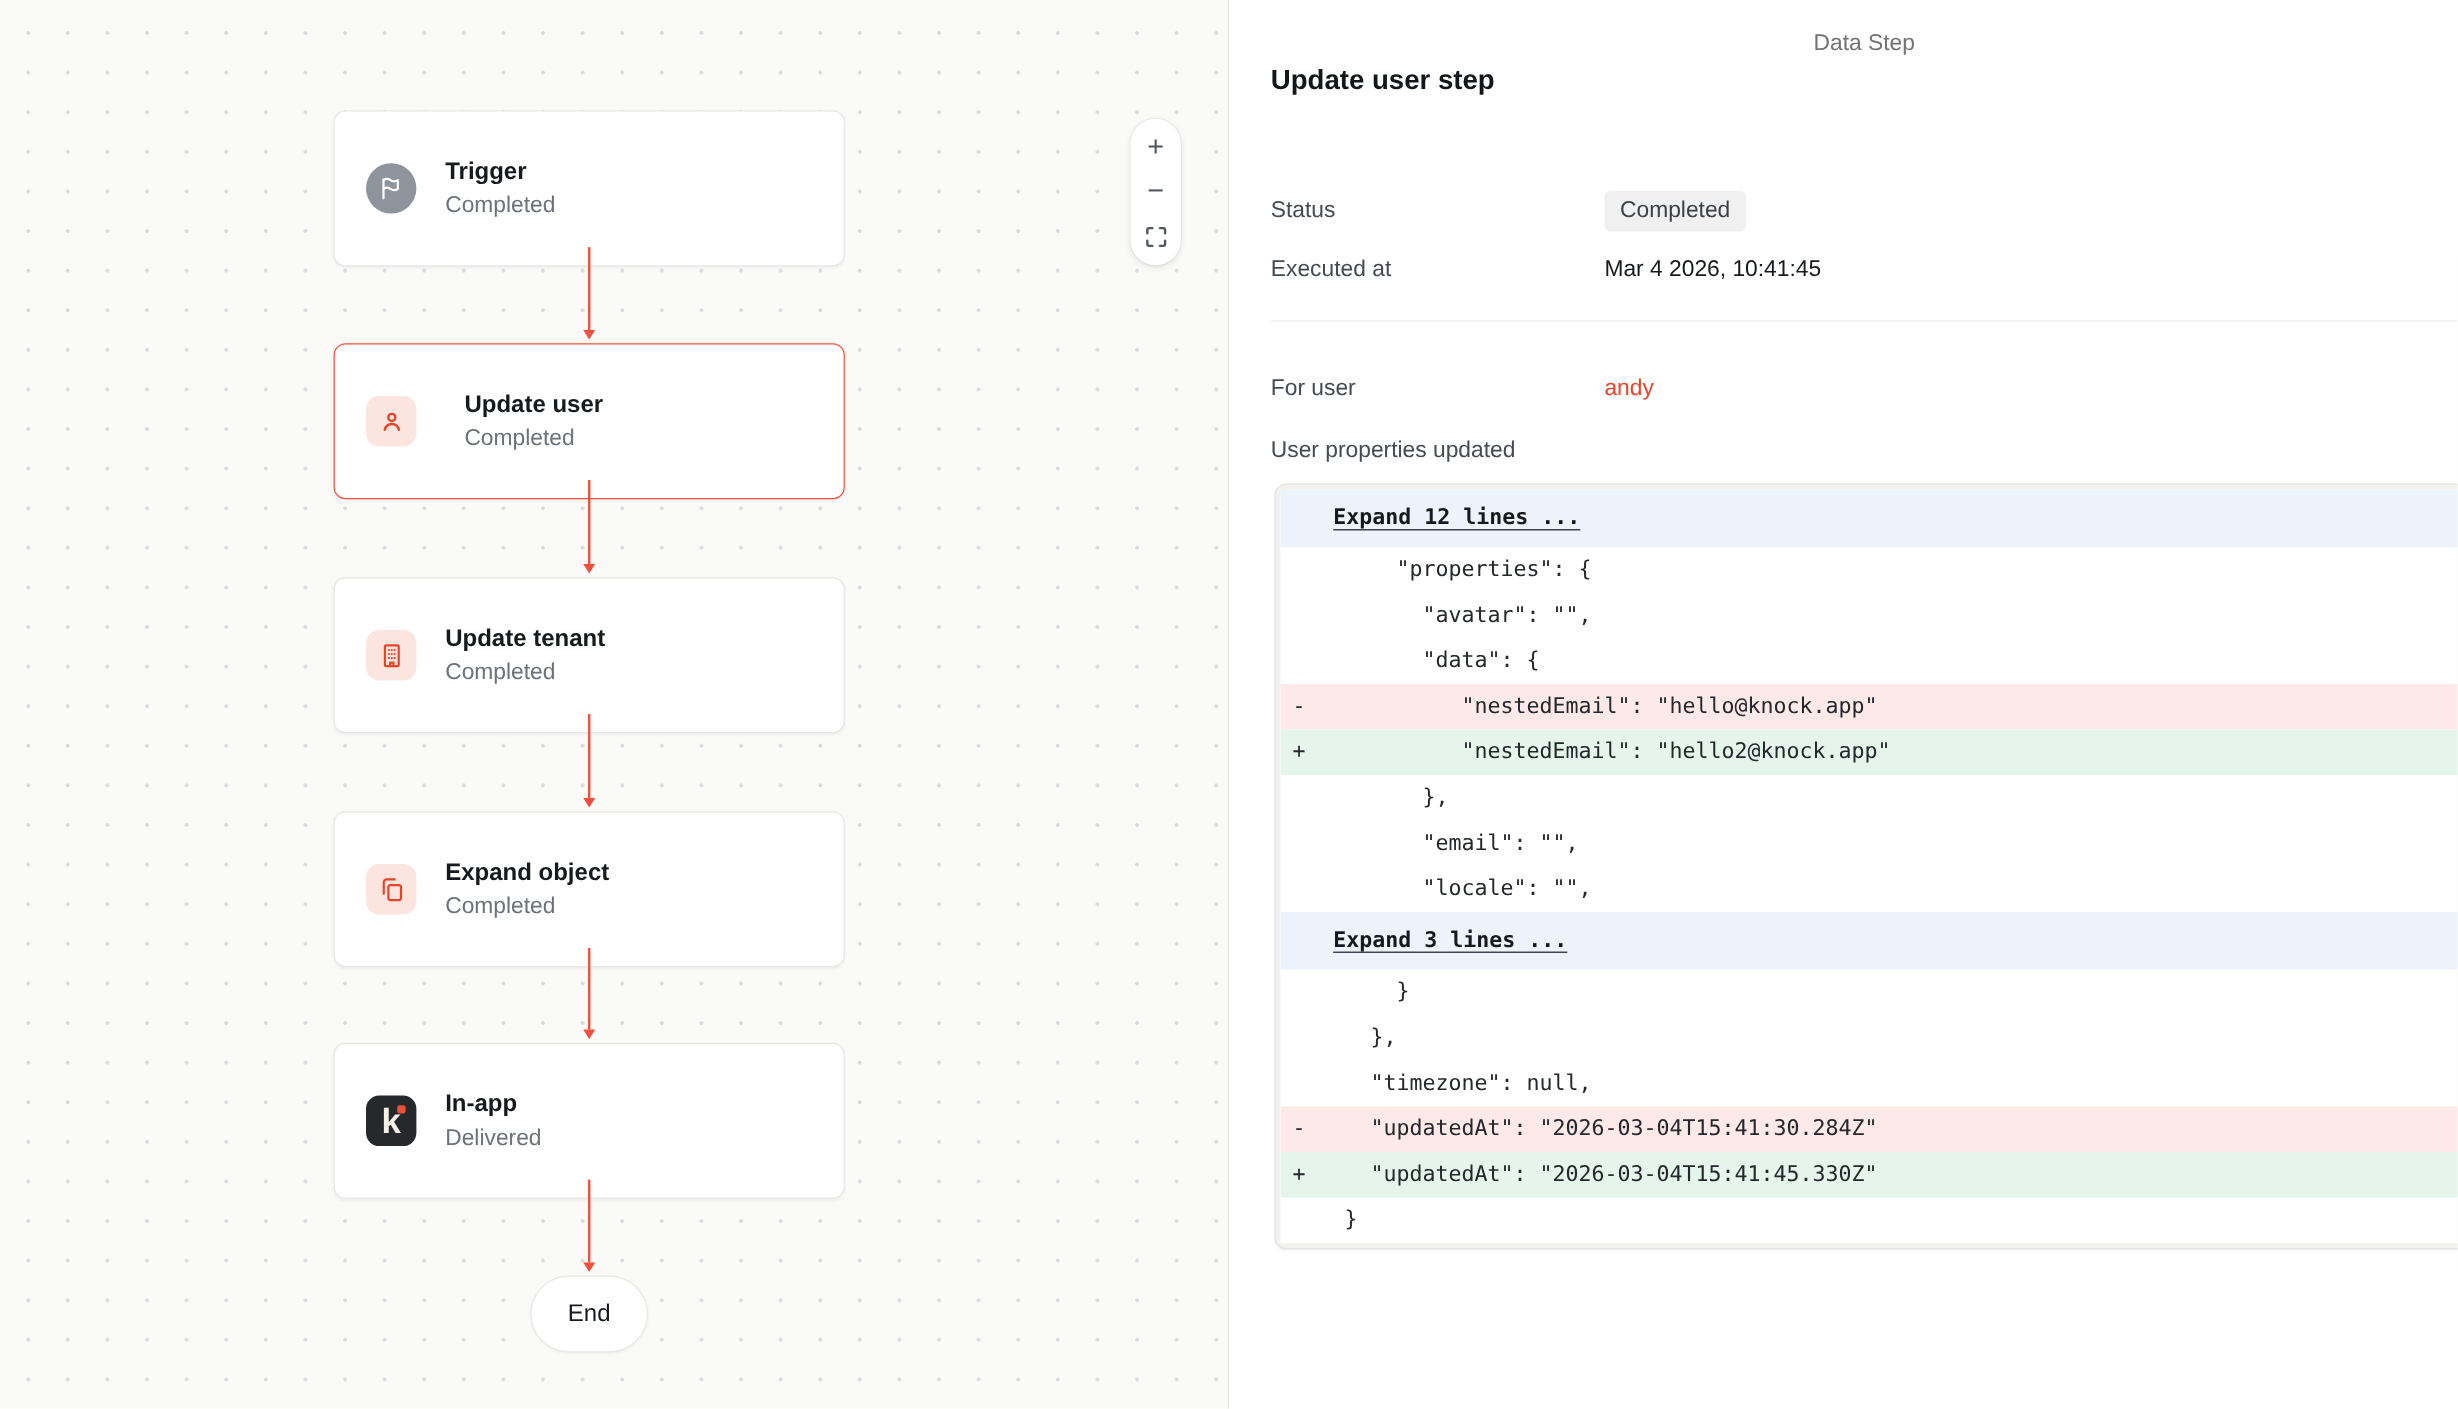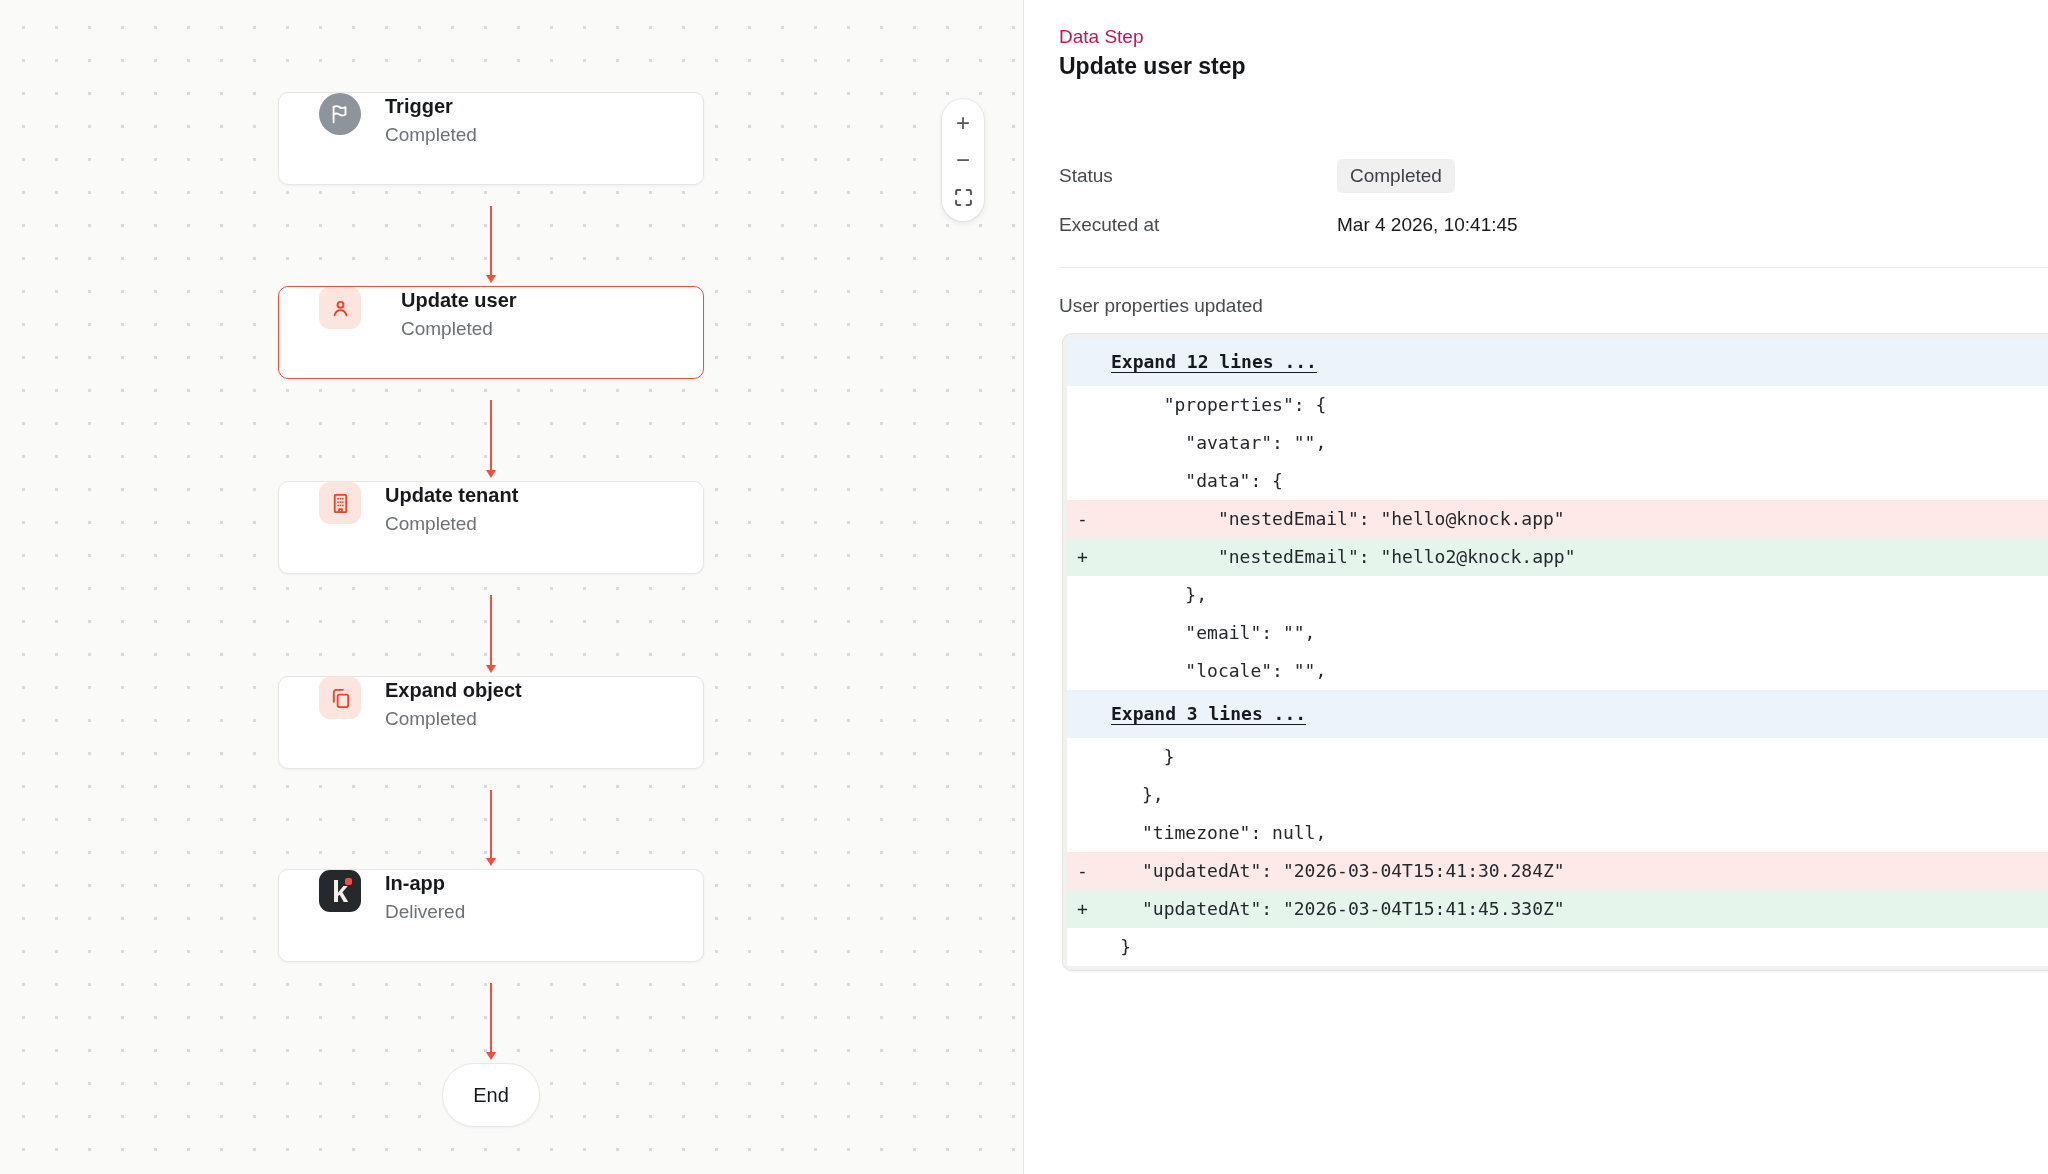--- a/index.html
+++ b/index.html
@@ -8,24 +8,24 @@
 
   
   .canvas {
     position:absolute; left:0; top:0; width:1024px; height:1174px;
     background-color:#FAFAF9;
     background-image:radial-gradient(#D9D9E2 1.6px, transparent 1.7px);
     background-size:33px 33px; background-position:7px 11px;
     border-right:1px solid #E4E4E2;
   }
   .node {
-    position:absolute; left:278px; width:426px; height:93px;
+    position:absolute; left:278px; width:426px; height:130px;
     background:#fff; border:1px solid #E6E6E4; border-radius:10px;
     box-shadow:0 1px 3px rgba(25,25,35,.05);
-    display:flex; align-items:flex-start; gap:24px; padding:0 40px; cursor:pointer;
+    display:flex; align-items:center; gap:24px; padding:0 26px; cursor:pointer;
   }
   .node.selected { border:1.6px solid var(--accent,#F2503C);gap:40px; }
   .node-0 { top:92px; } .node-1 { top:286px; } .node-2 { top:481px; }
   .node-3 { top:676px; } .node-4 { top:869px; }
   .tile { width:42px; height:42px; flex:none; display:flex; align-items:center; justify-content:center; position:relative; border-radius:11px; }
   .tile.pink { background:#FCE5DF; }
   .tile.circle { background:#8E949C; border-radius:50%; }
   .tile.dark { background:#26292C; }
   .tile.dark .kglyph { color:#F6F0E7; font-weight:700; font-size:29px; line-height:1; margin-top:2px; }
   .tile.dark .kdot { position:absolute; top:8px; right:9px; width:7px; height:7px; border-radius:2px; background:#EB5136; }
@@ -52,21 +52,21 @@
     background:#fff; border-radius:21px;
     box-shadow:0 2px 6px rgba(0,0,0,.10), 0 0 0 1px rgba(0,0,0,.04);
     display:flex; flex-direction:column; align-items:stretch; justify-content:space-between;
     padding:7px 0;
   }
   .zbtn { height:34px; display:flex; align-items:center; justify-content:center; font-size:24px; font-weight:400; color:#51565D; cursor:pointer; }
   .zbtn svg { display:block; }
 
   
   .panel { position:absolute; left:1025px; top:0; width:1023px; height:1174px; background:#fff; padding:26px 0 0 34px; font-size:19px; color:#16191D; }
-  .kicker { color:#be185d; line-height:22px; }
+  .kicker { color:#737373; line-height:22px;text-align:center; }
   .step-title { font-size:23px; font-weight:700; color:#13161A; margin-top:4px; line-height:28px; }
   .details { margin-top:76px; }
   .drow { display:flex; align-items:center; min-height:40px; margin-bottom:9px; }
   .dlabel { width:278px; color:#454B53; flex:none; }
   .dvalue { color:#16191D; }
   .dvalue.badge { background:#F0F0F0; border-radius:5px; padding:6px 13px; color:#3C4149; }
   .divider { height:1px; background:#ECECEA; margin-top:22px; margin-right:0; }
   .for-user { display:flex; align-items:center; margin-top:42px; min-height:28px; }
   .user-link { color:#E8432C; cursor:pointer; }
   .diff-label { margin-top:27px; color:#454B53; }
@@ -210,20 +210,24 @@
     <div class="dvalue badge">Completed</div>
   </div>
         <div class="drow">
     <div class="dlabel">Executed at</div>
     <div class="dvalue">Mar 4 2026, 10:41:45</div>
   </div>
       </div>
 
     <div class="divider"></div>
 
+    <div class="for-user">
+      <div class="dlabel">For user</div>
+      <div class="dvalue user-link">andy</div>
+    </div>
 
     <div class="diff-label">User properties updated</div>
 
     <div class="codewrap">
       <div class="codeinner" id="diff-lines">
           <div class="cline expand">Expand 12 lines ...</div>
           <div class="cline ctx">        "properties": {</div>
           <div class="cline ctx">          "avatar": "",</div>
           <div class="cline ctx">          "data": {</div>
           <div class="cline del">-            "nestedEmail": "hello@knock.app"</div>

